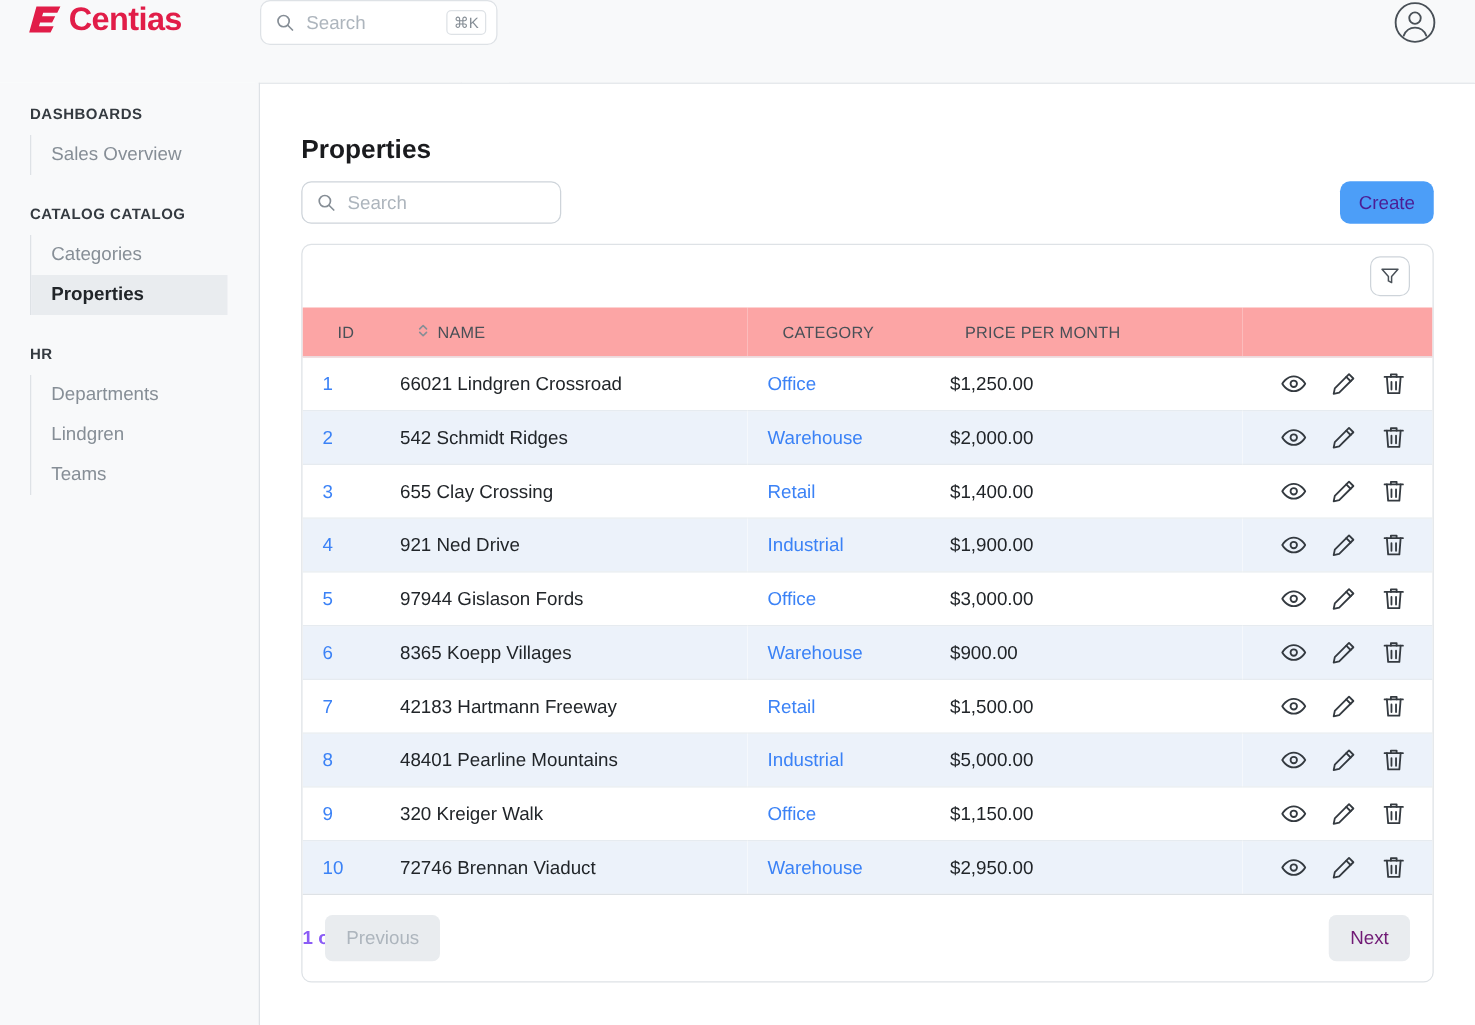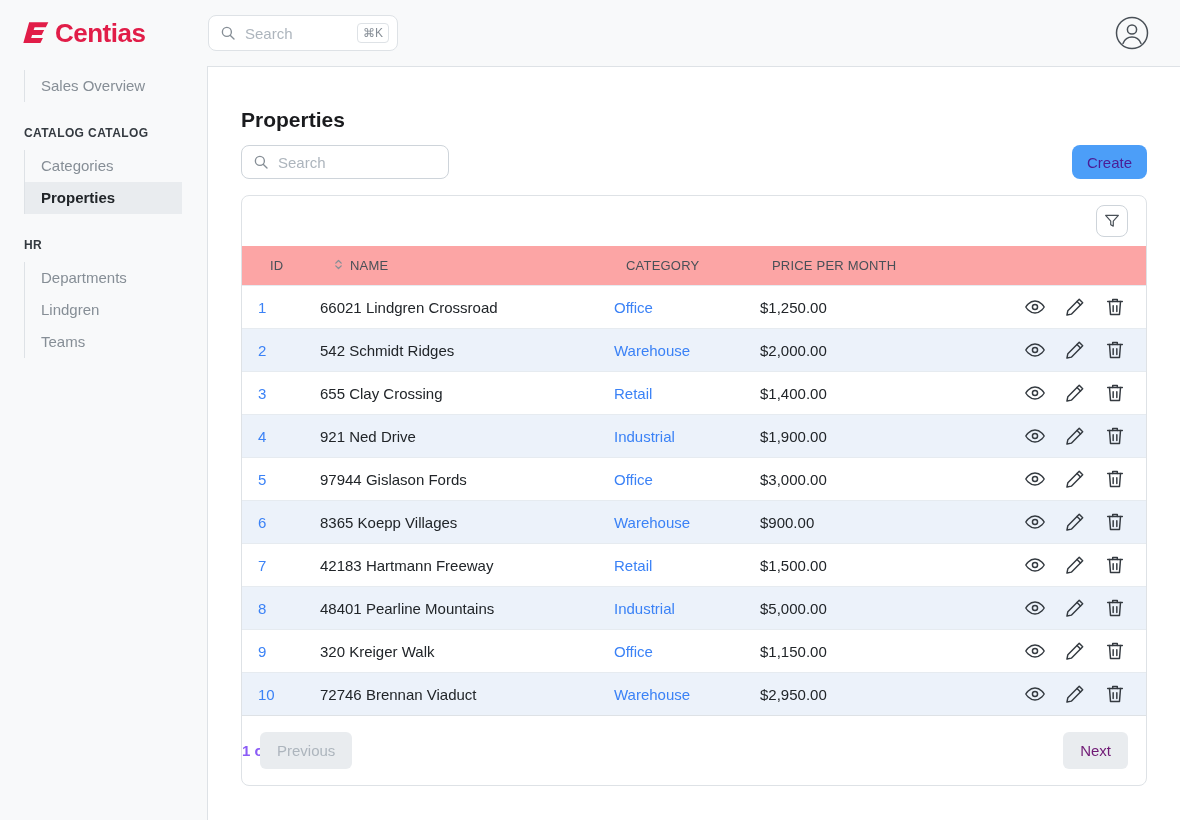--- a/index.html
+++ b/index.html
@@ -7,21 +7,21 @@
   body {
     font-family:"Liberation Sans", sans-serif;
     background:#f8f9fa;
     color:#212529;
     overflow:hidden;
   }
   svg { display:block; }
 
   
   .topbar { position:fixed; top:0; left:0; width:1180px; height:66px;
-            display:flex; align-items:center; background:#f8f9fa; z-index:5; }
+            display:flex; align-items:flex-start; background:#f8f9fa; z-index:5; }
   .logo { display:flex; align-items:center; gap:5px; width:207px; padding-left:20px; cursor:pointer; }
   .logo-icon { width:30px; height:30px; }
   .brand-name { font-size:26px; font-weight:700; color:#e11d48; letter-spacing:-0.5px; }
   .topbar-search { width:190px; height:36px; background:#fff; border:1px solid #dee2e6;
                    border-radius:8px; display:flex; align-items:center; gap:8px;
                    padding:0 8px 0 10px; margin-left:1px; }
   .topbar-search input { border:none; outline:none; flex:1; min-width:0; font-size:15px;
                          font-family:"Liberation Sans",sans-serif; color:#495057; background:transparent; }
   .topbar-search input::placeholder { color:#adb5bd; }
   .kbd { font-size:12px; color:#868e96; border:1px solid #dee2e6; background:#fff;
@@ -141,20 +141,21 @@
   <div class="topbar-spacer"></div>
   <button class="avatar-btn">
     <svg class="ic" style="width:36px;height:36px">
         <use href="#i-user"></use>
       </svg>
   </button>
 </header>
 
 <aside class="sidebar">
   <div class="group">
+    <div class="group-title">DASHBOARDS</div>
     <div class="group-items">
       <div class="side-item">Sales Overview</div>
     </div>
   </div>
   <div class="group">
     <div class="group-title">CATALOG CATALOG</div>
     <div class="group-items">
       <div class="side-item">Categories</div>
       <div class="side-item active">Properties</div>
     </div>

